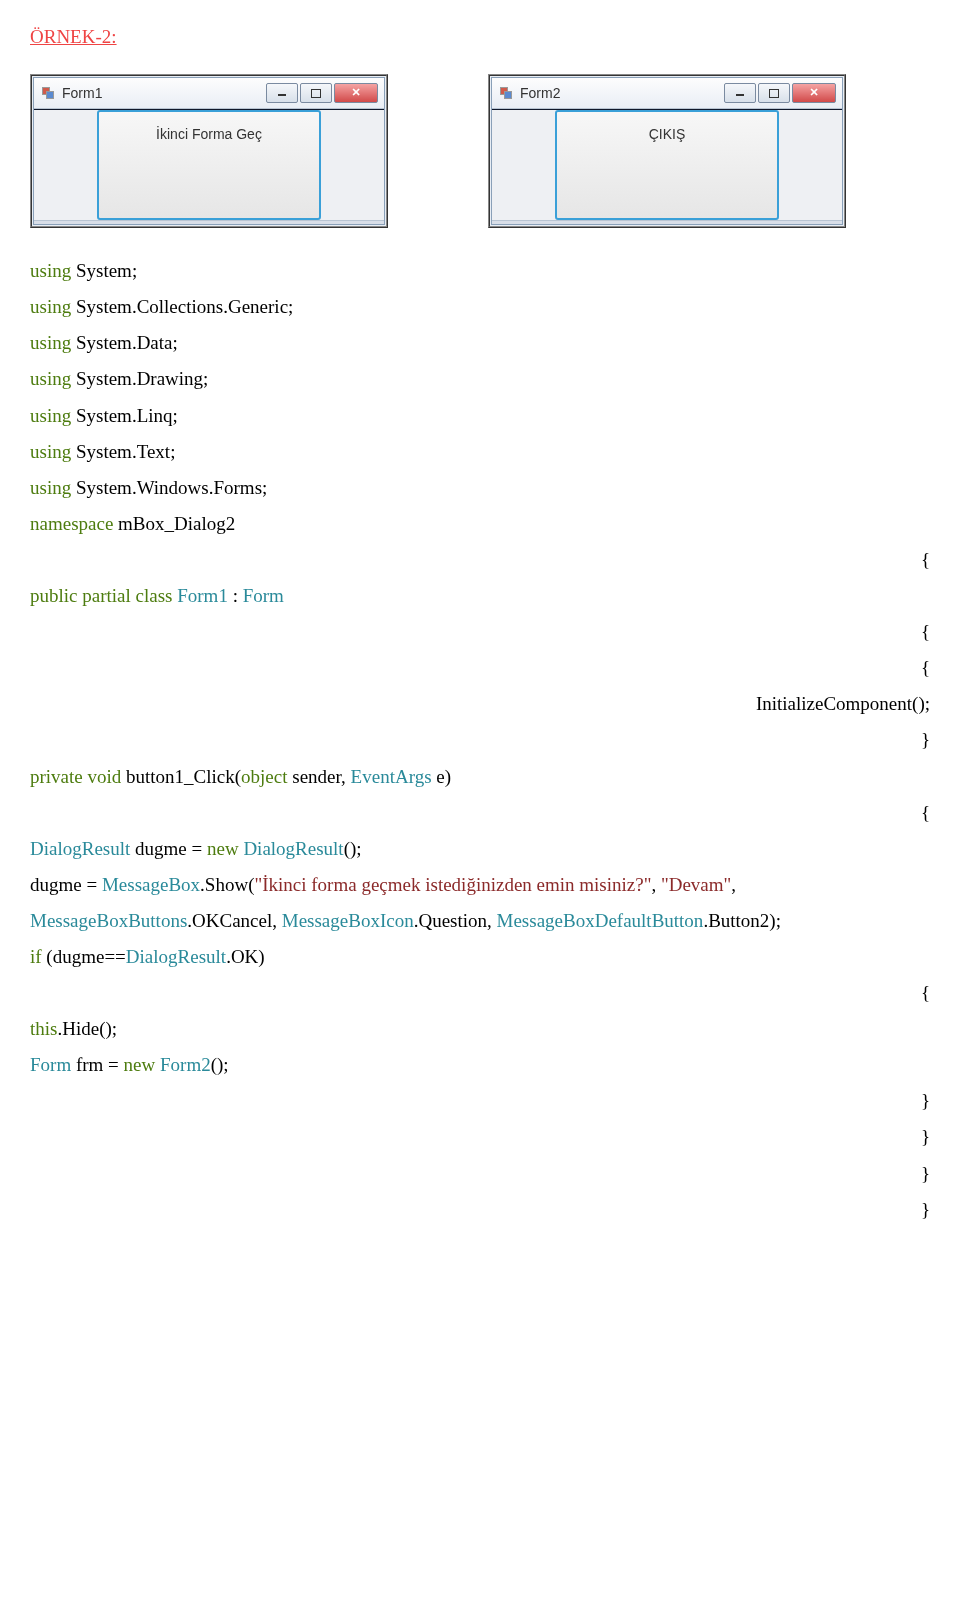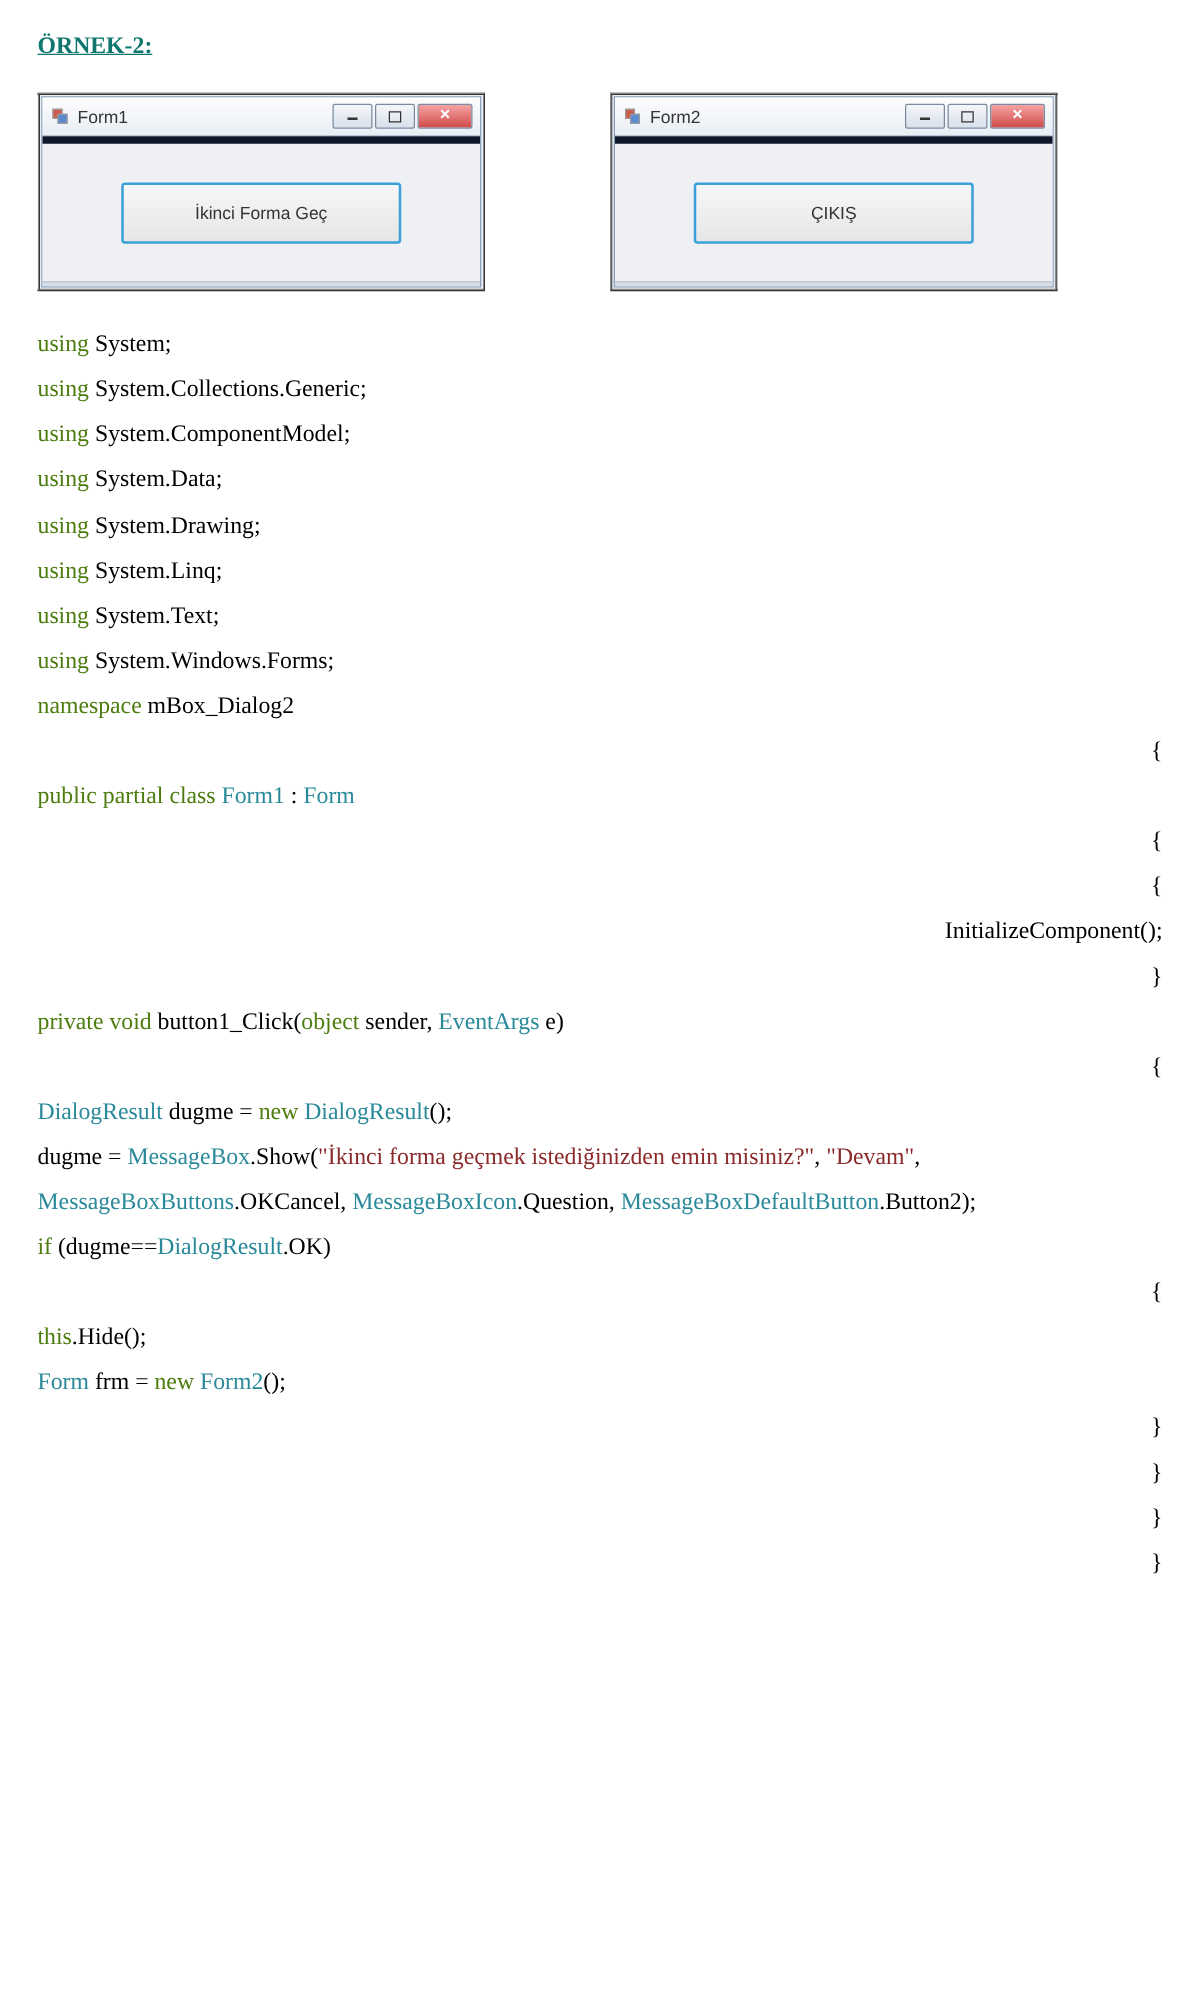--- a/index.html
+++ b/index.html
@@ -6,23 +6,23 @@
     margin: 0;
     padding: 20px 30px;
     font-family: "Times New Roman", Times, serif;
     font-size: 19px;
     color: #000;
     background: #fff;
     width: 900px;
     line-height: 1.8;
   }
   .heading {
-    font-weight: bold;
+    font-weight: normal;
     text-decoration: underline;
-    color: #0f766e;
+    color: #ef4444;
     margin-bottom: 20px;
   }
   .windows-row {
     display: flex;
     gap: 100px;
     margin-top: 10px;
     margin-bottom: 25px;
   }
   .win-wrapper {
     border: 2px ridge #888;
@@ -91,23 +91,22 @@
   }
   .ctrl-close::after {
     content: "✕";
     color: #fff;
     font-weight: bold;
     font-size: 11px;
   }
   .win-body {
     height: 110px;
     background: #eef0f3;
-    border-top: 6px solid #0f172a;
-    display: flex;
-    align-items: center;
+    border-top: 1px solid #0f172a;
+    display: flex;
     justify-content: center;
   }
   .form-button {
     padding: 10px 30px;
     font-family: "Segoe UI", Tahoma, sans-serif;
     font-size: 14px;
     color: #333;
     background: linear-gradient(#f7f7f7, #e6e6e6);
     border: 2px solid #3aa0d8;
     border-radius: 3px;
@@ -166,21 +165,20 @@
         <div class="form-button">ÇIKIŞ</div>
       </div>
       <div class="win-bottom-line"></div>
     </div>
   </div>
 </div>
 
 <div class="code">
 <div><span class="kw">using</span><span class="black"> System;</span></div>
 <div><span class="kw">using</span><span class="black"> System.Collections.Generic;</span></div>
-<div><span class="kw">using</span><span class="black"> System.ComponentModel;</span></div>
 <div><span class="kw">using</span><span class="black"> System.Data;</span></div>
 <div><span class="kw">using</span><span class="black"> System.Drawing;</span></div>
 <div><span class="kw">using</span><span class="black"> System.Linq;</span></div>
 <div><span class="kw">using</span><span class="black"> System.Text;</span></div>
 <div><span class="kw">using</span><span class="black"> System.Windows.Forms;</span></div>
 <div><span class="kw">namespace</span><span class="black"> mBox_Dialog2</span></div>
 <div class="black">{</div>
 <div><span class="kw">public partial class </span><span class="type">Form1</span><span class="black"> : </span><span class="type">Form</span></div>
 <div class="black">{</div>
 <div class="black">{</div>

